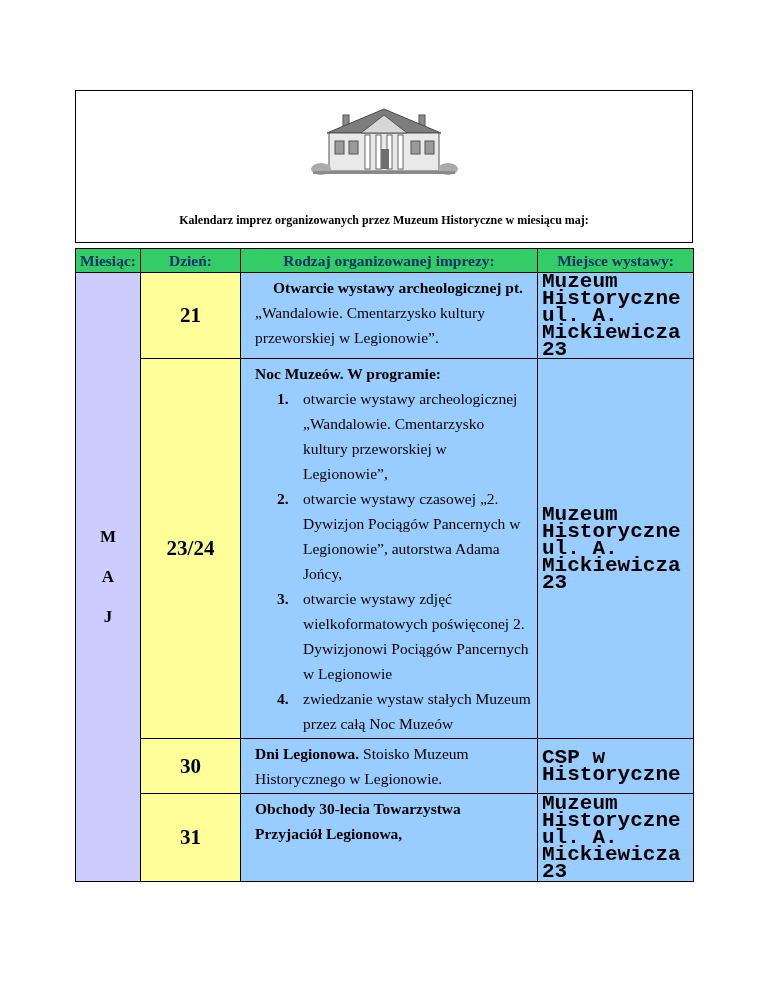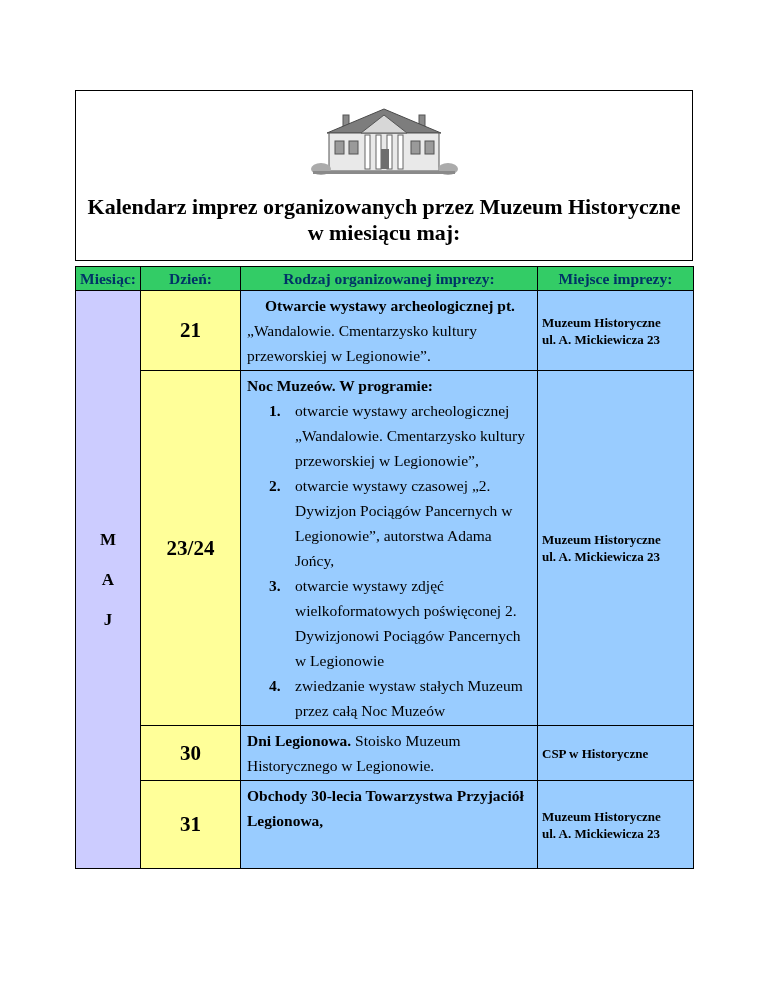--- a/index.html
+++ b/index.html
@@ -8,45 +8,45 @@
     font-family:"Liberation Serif","DejaVu Serif",serif;
     color:#000;position:relative;
   }
   .page{position:absolute;left:75px;top:90px;width:618px;}
   .topbox{
     border:1px solid #000;text-align:center;
     padding:12px 6px 14px 6px;box-sizing:border-box;
   }
   .building{width:150px;height:74px;margin:0 auto;}
   .title{color:#808000;font-weight:bold;font-size:16px;margin-top:8px;}
-  .subtitle{font-weight:bold;font-size:22px;margin-top:17px;}
+  .subtitle{font-weight:bold;font-size:12px;margin-top:36px;}
   table.events{
     border-collapse:collapse;table-layout:fixed;width:618px;margin-top:5px;
   }
   table.events th,table.events td{border:1px solid #000;box-sizing:border-box;}
   table.events th{
     background:#33CC66;color:#003366;font-size:15.5px;font-weight:bold;
     padding:2px 2px;height:24px;text-align:center;
   }
   td.month{
     background:#CCCCFF;text-align:center;vertical-align:middle;
     font-weight:bold;font-size:17px;
   }
   .mletter{line-height:40px;}
   td.day{
     background:#FFFF99;text-align:center;vertical-align:middle;
     font-weight:bold;font-size:21px;
   }
   td.event{
     background:#99CCFF;vertical-align:top;
-    font-size:15.5px;line-height:25px;padding:2px 6px 2px 6px;
+    font-size:15.5px;line-height:25px;padding:2px 6px 2px 14px;
   }
   td.place{
     background:#99CCFF;vertical-align:middle;font-weight:bold;
-    font-size:13px;line-height:17px;padding:0 4px;
+    font-size:21px;line-height:17px;padding:0 4px;font-family:Liberation Mono, monospace;
   }
   .evt{margin:0;}
   .evt.indent{text-indent:18px;}
   .b{font-weight:bold;}
   .list{margin:0 0 0 22px;}
   .item{position:relative;padding-left:26px;}
   .num{position:absolute;left:0;font-weight:bold;}
   tr.r1{height:75px;}
   tr.r2{height:315px;}
   tr.r3{height:47px;margin-left:14px;}
@@ -87,21 +87,21 @@
       <col style="width:65px">
         <col style="width:100px">
         <col style="width:297px">
         <col style="width:156px">
     </colgroup>
     <thead>
       <tr>
         <th>Miesiąc:</th>
         <th>Dzień:</th>
         <th>Rodzaj organizowanej imprezy:</th>
-        <th>Miejsce imprezy:</th>
+        <th>Miejsce wystawy:</th>
       </tr>
     </thead>
     <tbody>
       <tr class="r1">
         <td class="month" rowspan="4">
           <div class="mletter">M</div>
           <div class="mletter">A</div>
           <div class="mletter">J</div>
         </td>
         <td class="day">21</td>

